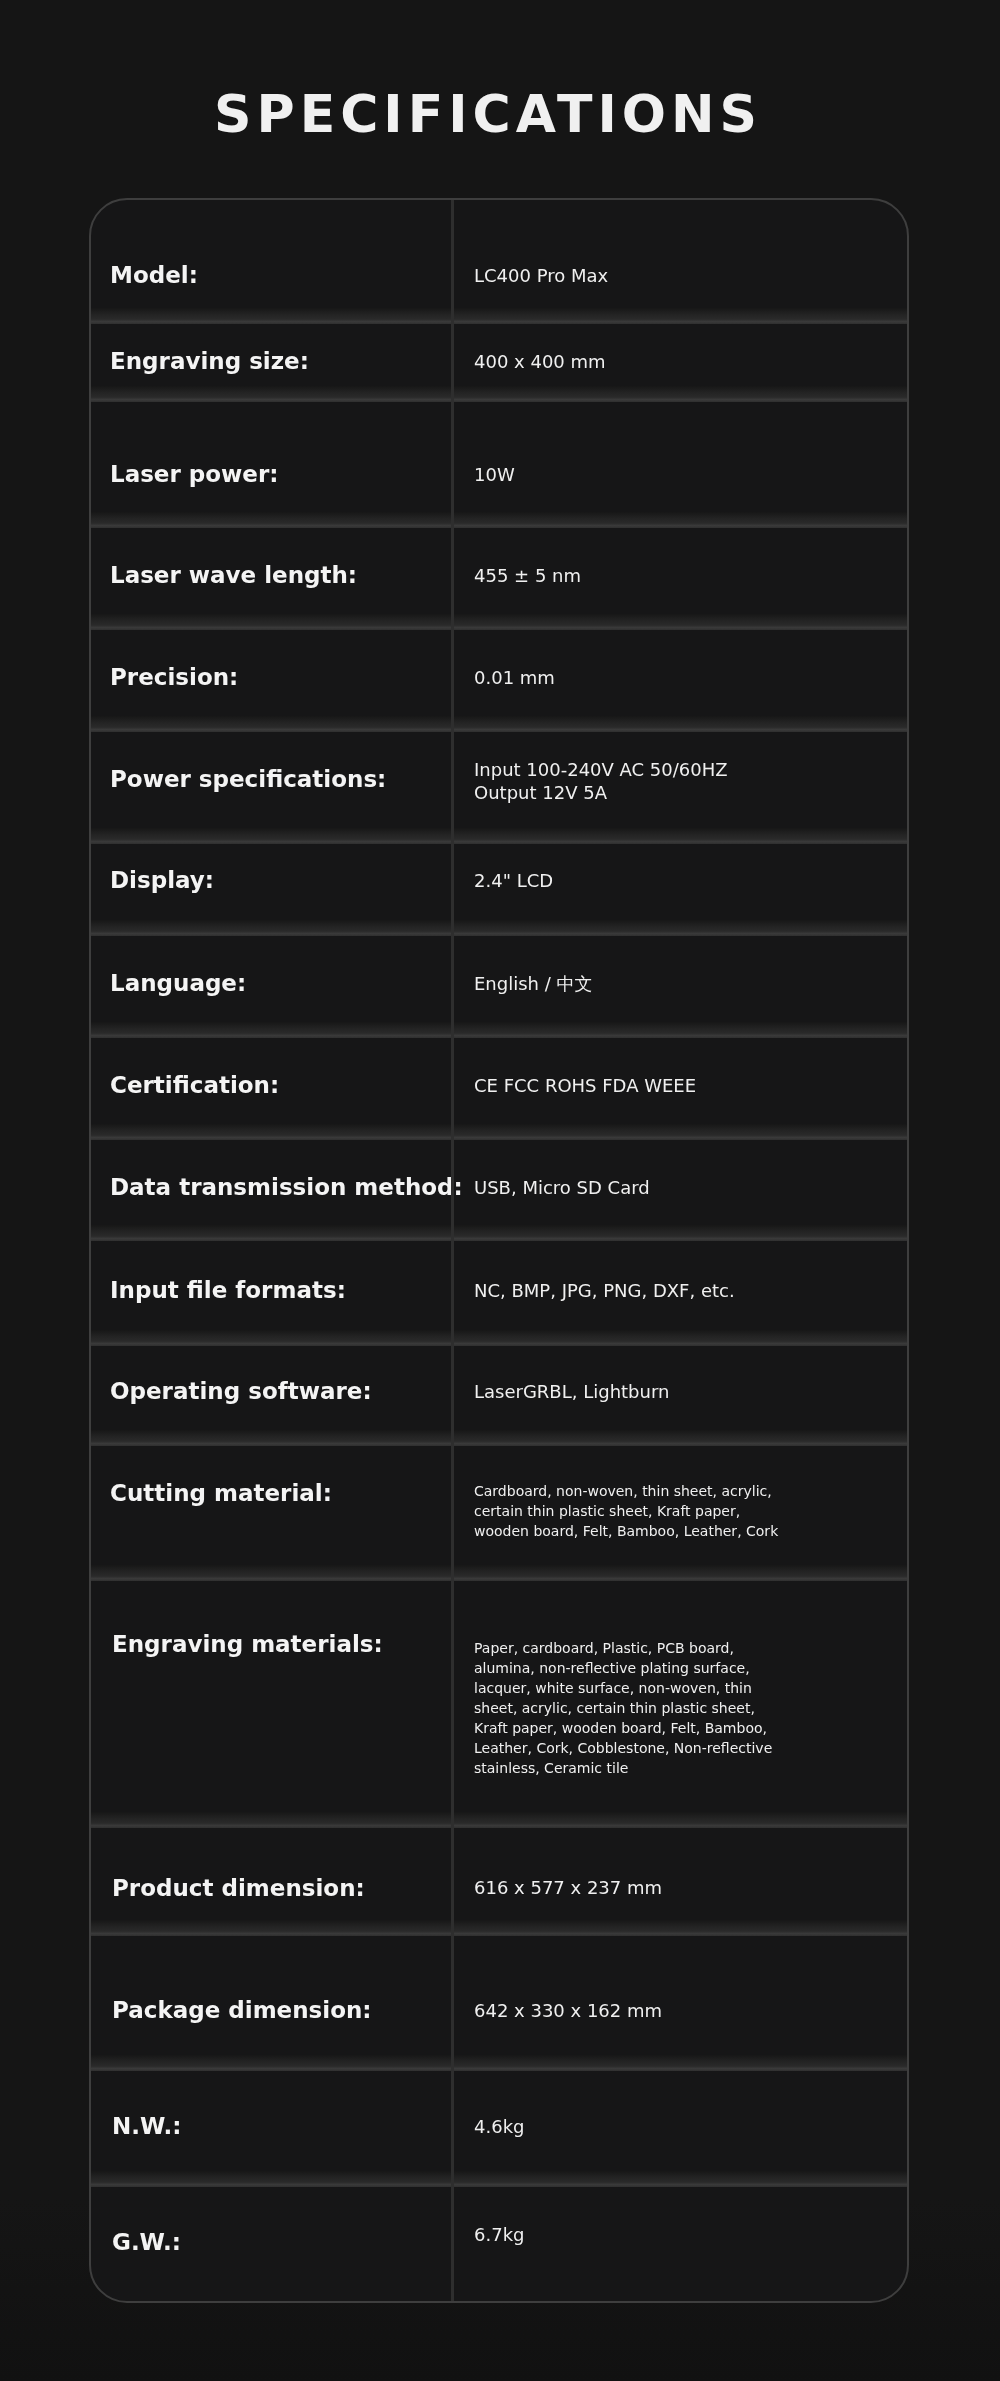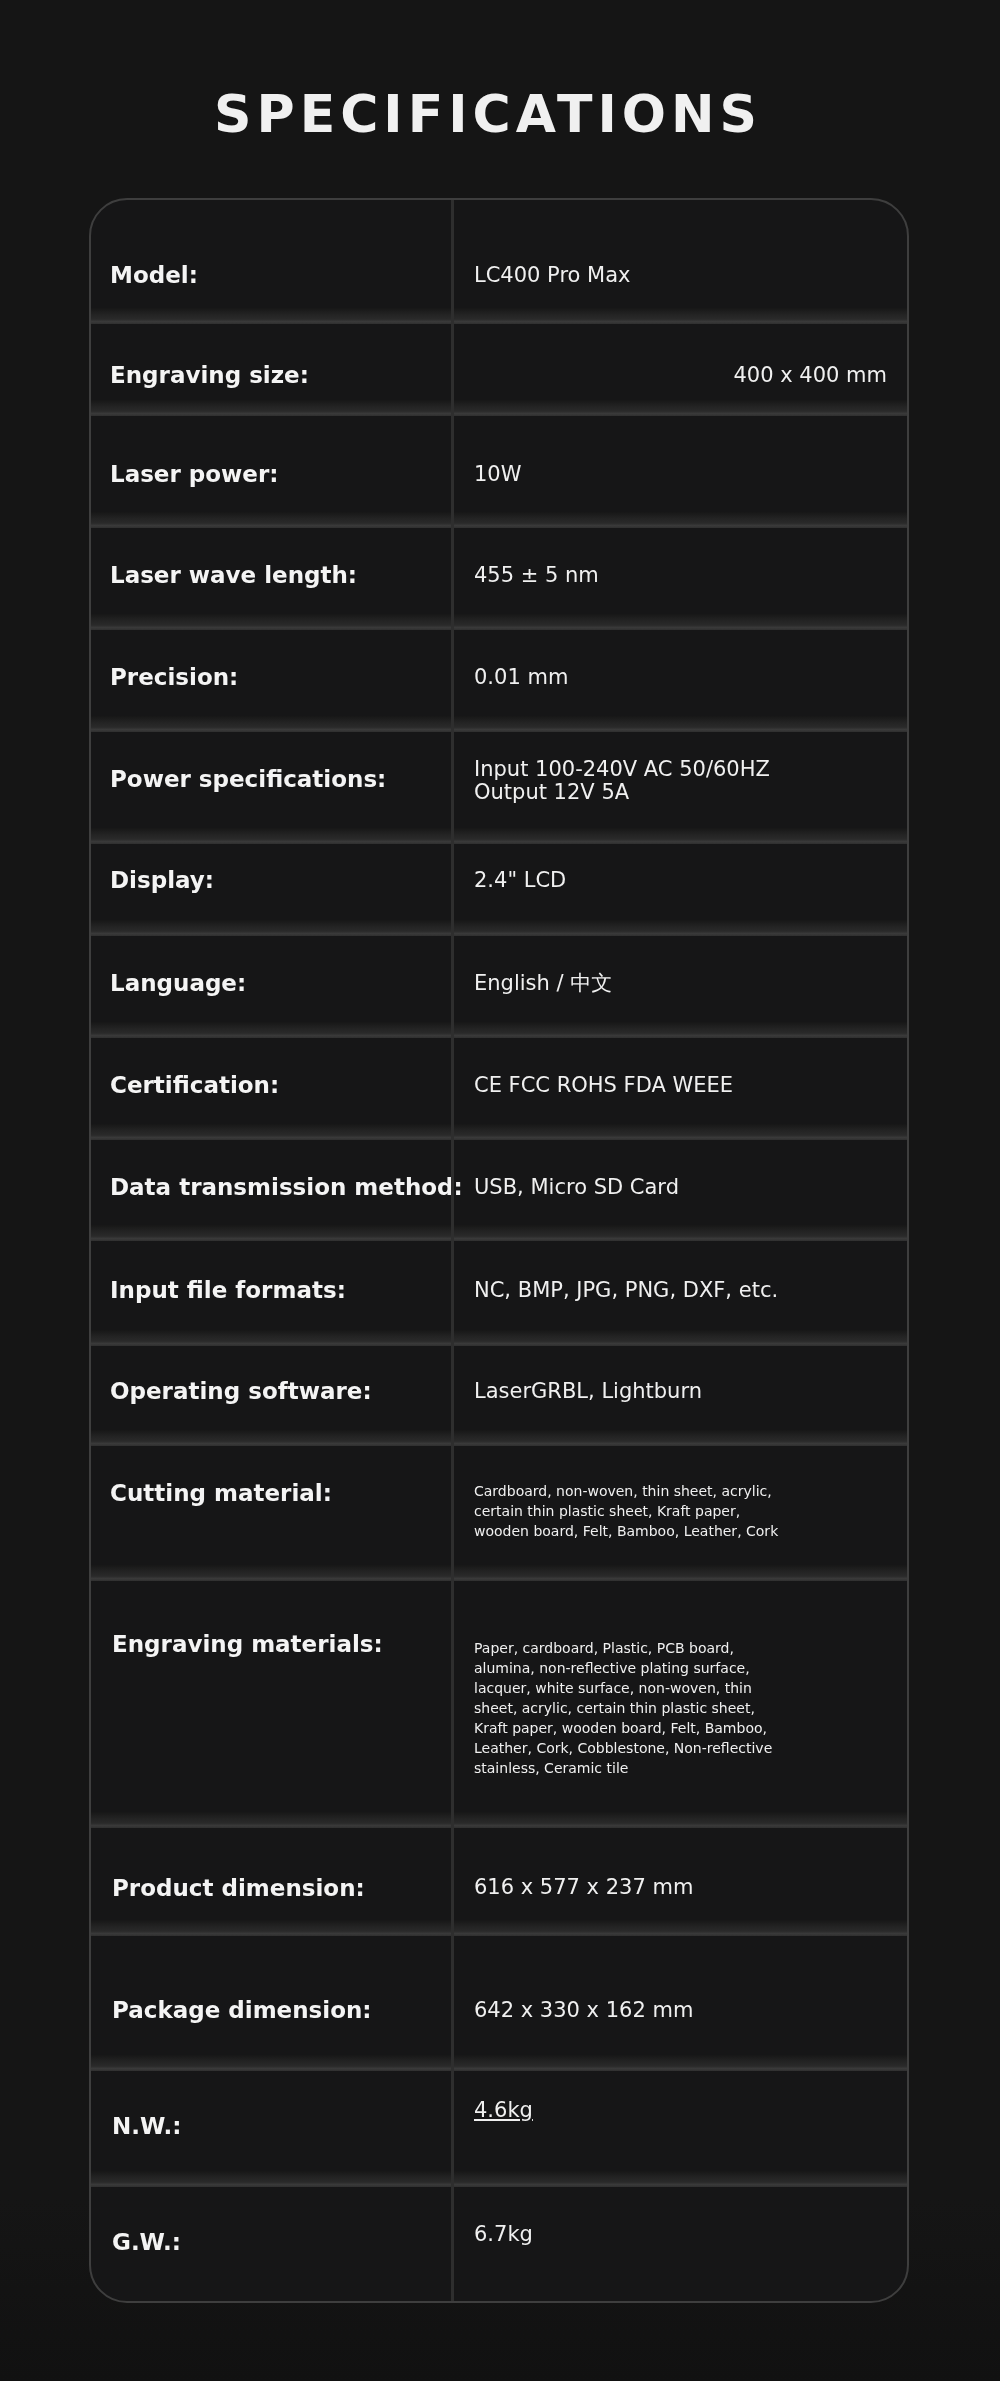--- a/index.html
+++ b/index.html
@@ -41,41 +41,41 @@
   }
   .label {
     position: absolute; left: 19px;
     font-family: "DejaVu Sans", sans-serif;
     font-weight: bold; font-size: 23px; color: #f4f4f4;
     white-space: nowrap;
   }
   .value {
     position: absolute; left: 383px; right: 20px;
     font-family: "DejaVu Sans", sans-serif;
-    font-size: 21px; color: #f0f0f0; line-height: 23px;
+    font-size: 18px; color: #f0f0f0; line-height: 23px;
   }
   .value.small { font-size: 14px; line-height: 20px; }
 </style>
 </head>
 <body>
 
 <div class="bg-bottom"></div>
 
 <h1 class="title" style="margin:0;">SPECIFICATIONS</h1>
 
 <div class="table">
   <div class="vline"></div>
 
   <div class="row" style="top:0;height:124px;">
     <div class="label" style="top:62px;">Model:</div>
     <div class="value" style="top:64px;">LC400 Pro Max</div>
     <div class="sep"></div>
   </div>
 
-  <div class="row" style="top:128px;height:88px;text-align:right;">
+  <div class="row" style="top:114px;height:88px;">
     <div class="label" style="top:34px;">Engraving size:</div>
     <div class="value" style="top:36px;">400 x 400 mm</div>
     <div class="sep"></div>
   </div>
 
   <div class="row" style="top:227px;height:101px;">
     <div class="label" style="top:34px;">Laser power:</div>
     <div class="value" style="top:36px;">10W</div>
     <div class="sep"></div>
   </div>
@@ -168,21 +168,21 @@
   </div>
 
   <div class="row" style="top:1757px;height:114px;">
     <div class="label" style="top:40px;left:21px;">Package dimension:</div>
     <div class="value" style="top:42px;">642 x 330 x 162 mm</div>
     <div class="sep"></div>
   </div>
 
   <div class="row" style="top:1871px;height:116px;">
     <div class="label" style="top:42px;left:21px;">N.W.:</div>
-    <div class="value" style="top:28px;text-decoration:underline;">4.6kg</div>
+    <div class="value" style="top:44px;">4.6kg</div>
     <div class="sep"></div>
   </div>
 
   <div class="row" style="top:1987px;height:118px;">
     <div class="label" style="top:42px;left:21px;">G.W.:</div>
     <div class="value" style="top:36px;">6.7kg</div>
   </div>
 </div>
 
 </body></html>

